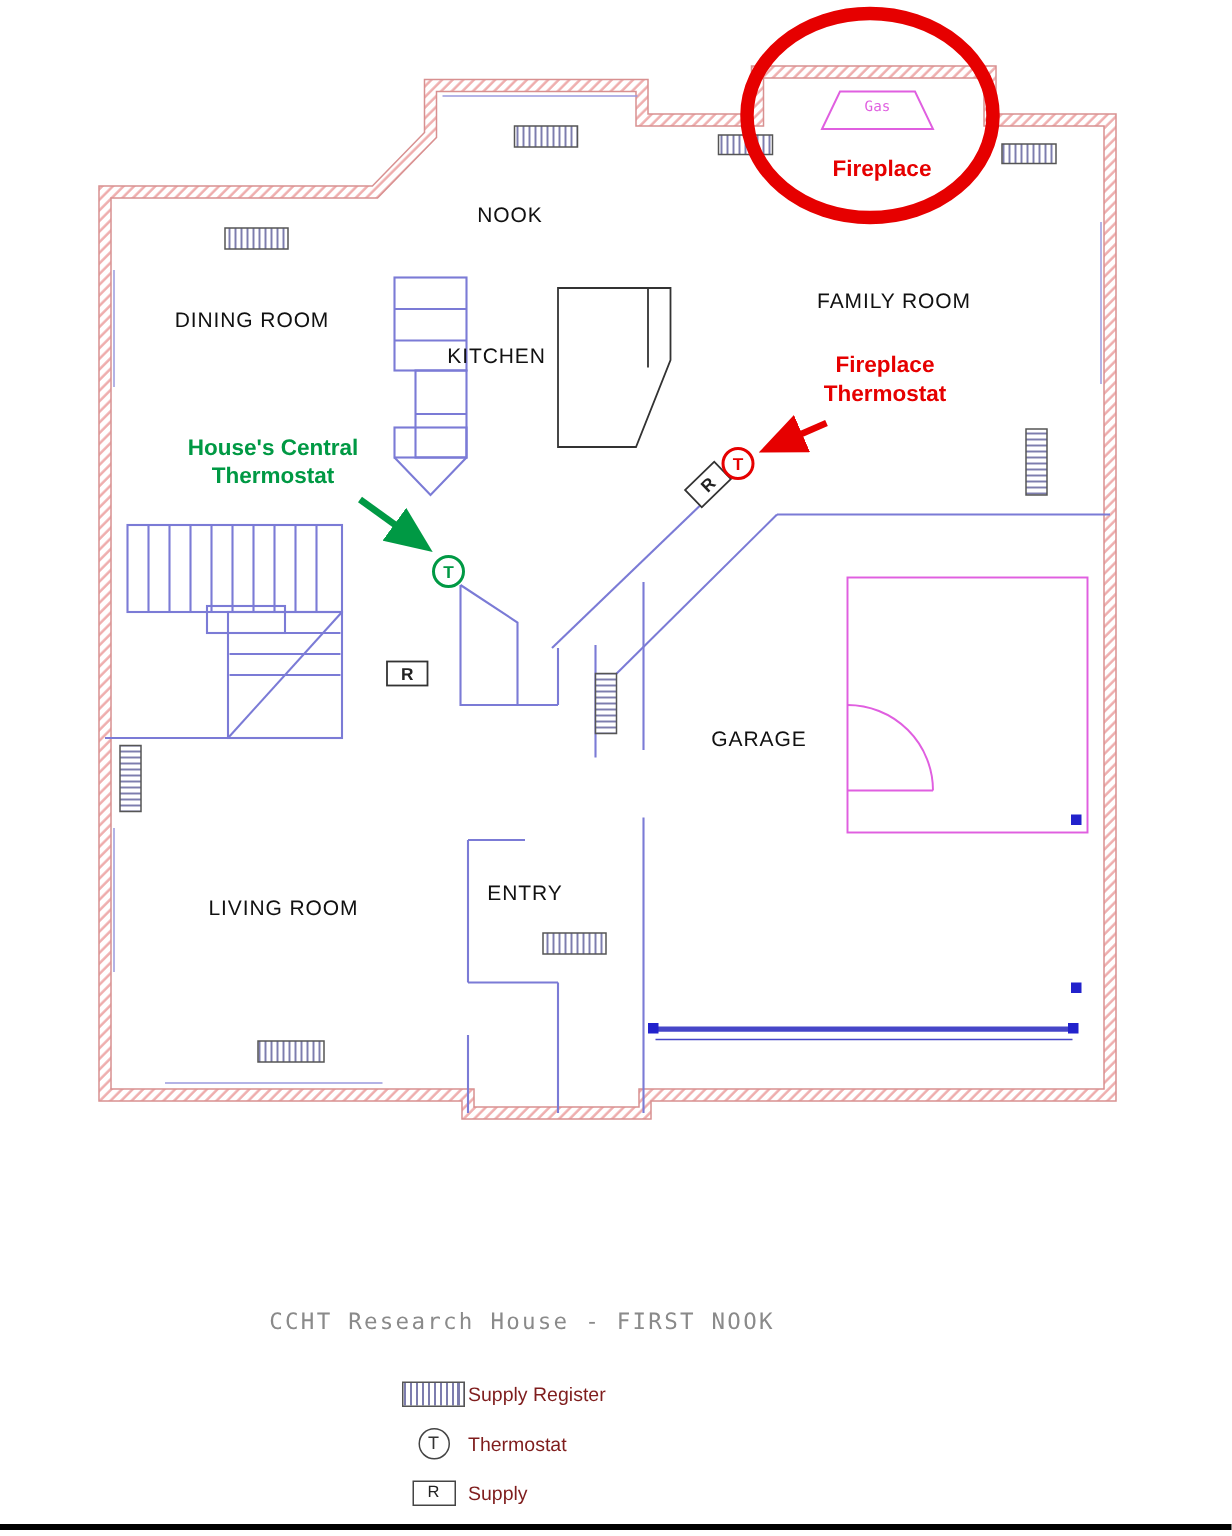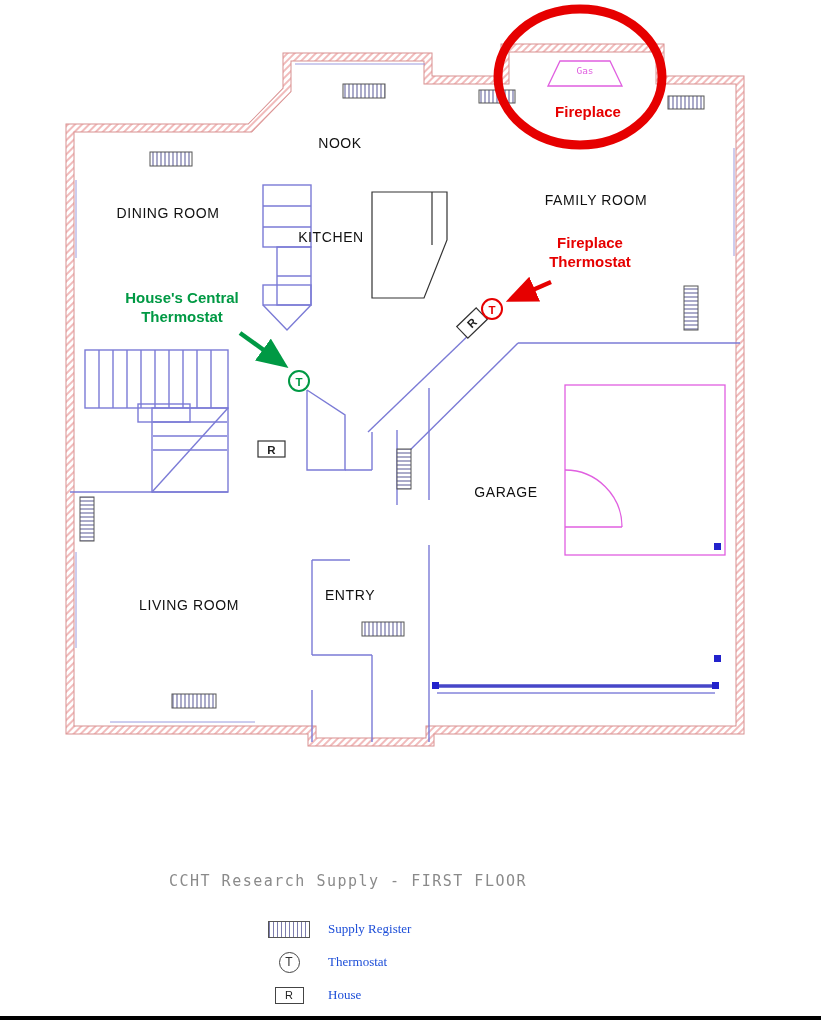--- a/index.html
+++ b/index.html
@@ -10,21 +10,21 @@
   }
   .plan-svg{position:absolute;left:0;top:0;}
   .title-block{
     position:absolute;left:0;top:872px;width:696px;text-align:center;
     font-family:"DejaVu Sans Mono",monospace;font-size:15px;color:#8a8a8a;
     letter-spacing:1.5px;white-space:nowrap;
   }
   .legend{position:absolute;left:266px;top:918px;}
   .legend-row{display:flex;align-items:center;margin-bottom:11px;height:22px;}
   .legend-icon-cell{width:46px;display:flex;justify-content:center;align-items:center;}
-  .legend-label{font-size:13px;color:#1d4ed8;margin-left:16px;font-family:Liberation Serif, serif;}
+  .legend-label{font-size:13px;color:#7f1d1d;margin-left:0;}
   .swatch-register{
     width:40px;height:15px;border:1px solid #555;background:
     repeating-linear-gradient(90deg,#7d7dae 0 1.5px,#ffffff 1.5px 4px);
   }
   .swatch-thermostat{
     width:19px;height:19px;border:1.6px solid #444;border-radius:50%;
     display:flex;align-items:center;justify-content:center;
     font-size:12px;color:#333;background:#fff;
   }
   .swatch-return{
@@ -173,37 +173,37 @@
     <text class="room-label" x="189" y="610" text-anchor="middle">LIVING ROOM</text>
     <text class="room-label" x="350" y="600" text-anchor="middle">ENTRY</text>
 
     <text class="ann-red" x="588" y="117" text-anchor="middle">Fireplace</text>
     <text class="ann-red" x="590" y="248" text-anchor="middle">Fireplace</text>
     <text class="ann-red" x="590" y="267" text-anchor="middle">Thermostat</text>
     <text class="ann-green" x="182" y="303" text-anchor="middle">House's Central</text>
     <text class="ann-green" x="182" y="322" text-anchor="middle">Thermostat</text>
   </svg>
 
-  <div class="title-block">CCHT Research Supply - FIRST FLOOR</div>
+  <div class="title-block">CCHT Research House - FIRST NOOK</div>
 
   <div class="legend">
     <div class="legend-row">
       <div class="legend-icon-cell">
         <div class="swatch-register"></div>
       </div>
       <div class="legend-label">Supply Register</div>
     </div>
     <div class="legend-row">
       <div class="legend-icon-cell">
         <div class="swatch-thermostat">T</div>
       </div>
       <div class="legend-label">Thermostat</div>
     </div>
     <div class="legend-row">
       <div class="legend-icon-cell">
         <div class="swatch-return">R</div>
       </div>
-      <div class="legend-label">House</div>
+      <div class="legend-label">Supply</div>
     </div>
   </div>
 
   <div class="bottom-rule"></div>
 </div>
 
 </body></html>

